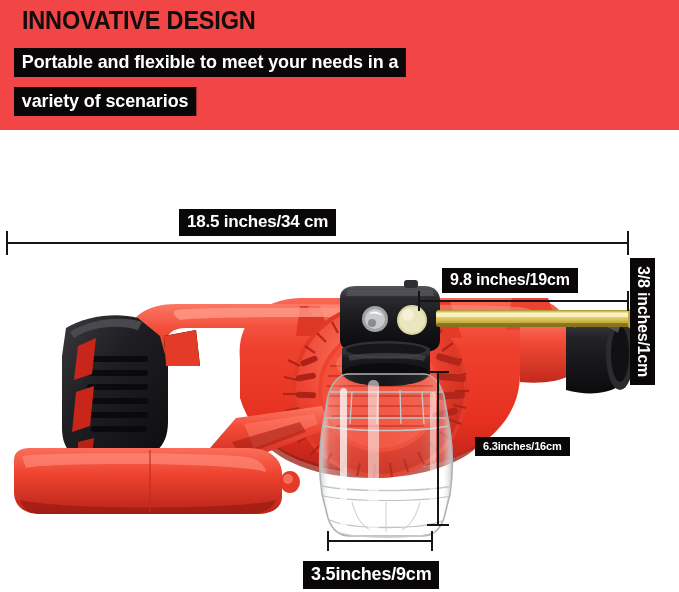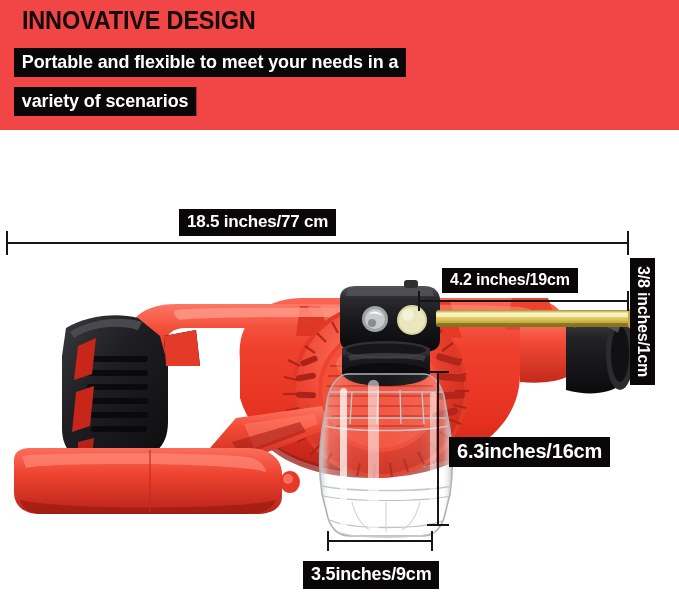--- a/index.html
+++ b/index.html
@@ -119,21 +119,21 @@
     letter-spacing: -0.2px;
   }
   #label-total    { left: 179px; top: 209px; font-size: 17px; }
   #label-wand     { left: 442px; top: 268px; font-size: 16px; }
   #label-diameter {
     left: 630px; top: 258px;
     font-size: 16px;
     writing-mode: vertical-rl;
     padding: 8px 3px 8px 4px;
   }
-  #label-bottle-h { left: 449px; top: 437px; font-size: 20px; }
+  #label-bottle-h { left: 475px; top: 437px; font-size: 11px; }
   #label-bottle-w { left: 303px; top: 561px; font-size: 18px; }
 
   
   #blower-art {
     position: absolute;
     left: 0; top: 160px;
     width: 679px;
     height: 432px;
   }
 </style>
@@ -485,17 +485,17 @@
 <div class="tick-h" id="dim-dia-tick-b"></div>
 
 <div class="dim-line-v" id="dim-bottle-h-line"></div>
 <div class="tick-h" id="dim-bottle-h-tick-t"></div>
 <div class="tick-h" id="dim-bottle-h-tick-b"></div>
 
 <div class="dim-line-h" id="dim-bottle-w-line"></div>
 <div class="tick-v" id="dim-bottle-w-tick-l"></div>
 <div class="tick-v" id="dim-bottle-w-tick-r"></div>
 
-<div class="dim-label" id="label-total">18.5 inches/77 cm</div>
-<div class="dim-label" id="label-wand">4.2 inches/19cm</div>
+<div class="dim-label" id="label-total">18.5 inches/34 cm</div>
+<div class="dim-label" id="label-wand">9.8 inches/19cm</div>
 <div class="dim-label" id="label-diameter">3/8 inches/1cm</div>
 <div class="dim-label" id="label-bottle-h">6.3inches/16cm</div>
 <div class="dim-label" id="label-bottle-w">3.5inches/9cm</div>
 
 </body></html>

